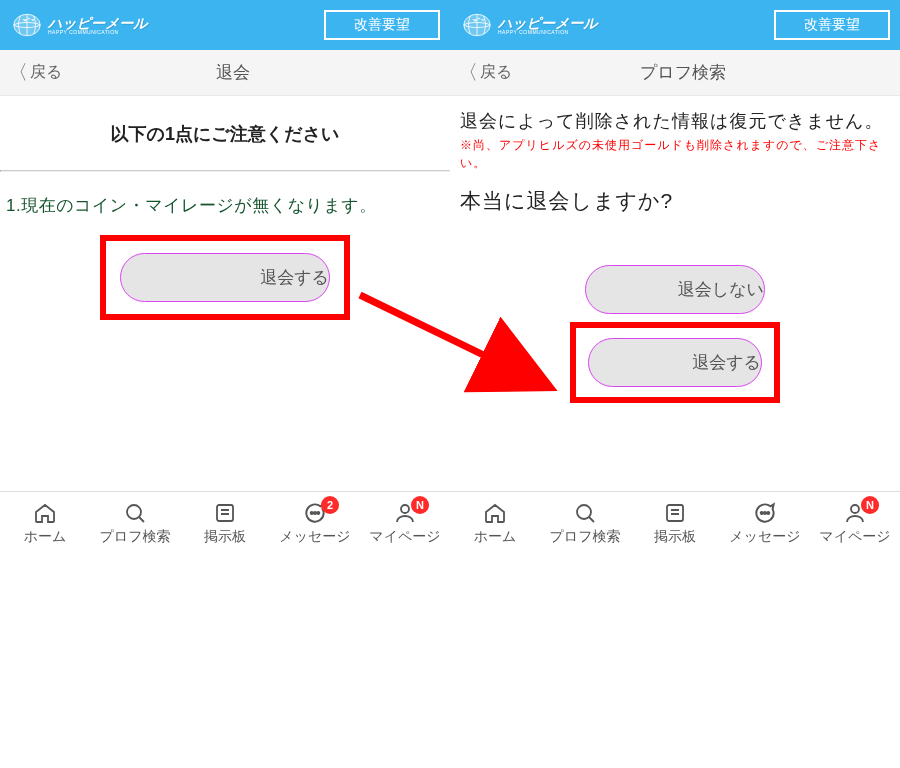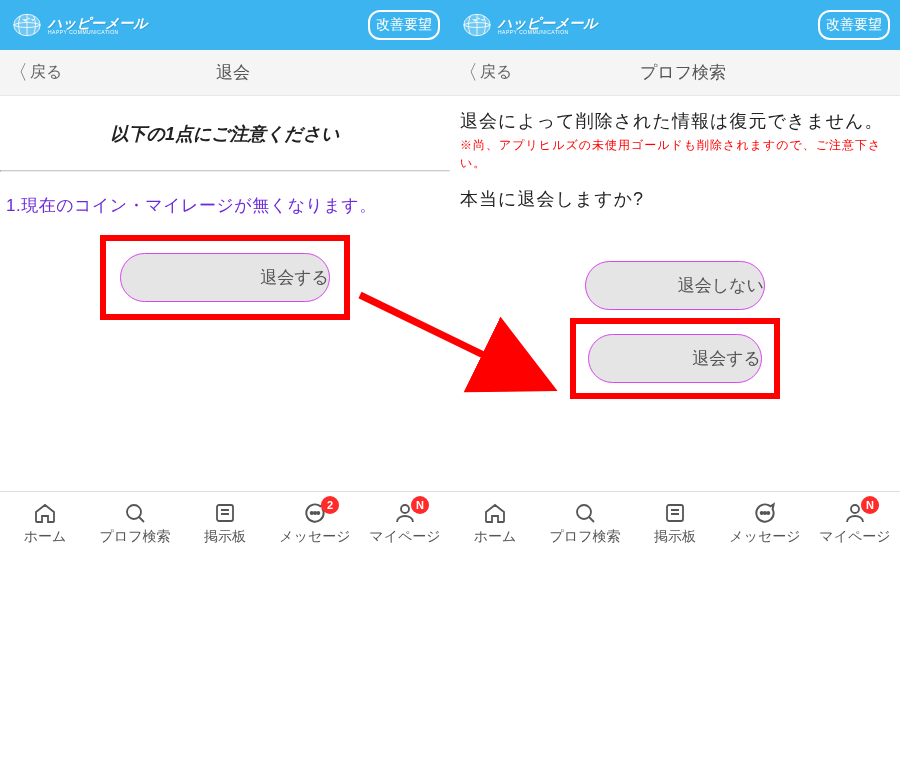--- a/index.html
+++ b/index.html
@@ -49,24 +49,24 @@
     color: #fff;
     font-size: 5px;
     letter-spacing: .5px;
     line-height: 1;
   }
   .globe {
     width: 34px; height: 28px;
   }
   .improve-btn {
     border: 2px solid #fff;
-    border-radius: 12px;
+    border-radius: 0;
     color: #fff;
     font-size: 14px;
-    padding: 4px 6px;
+    padding: 4px 28px;
     background: transparent;
   }
   .nav-bar {
     height: 46px;
     background: #f5f5f5;
     display: flex;
     align-items: center;
     position: relative;
     border-bottom: 1px solid #e8e8e8;
   }
@@ -93,29 +93,28 @@
     background: #fff;
     padding: 0;
     overflow: hidden;
   }
   .notice-title {
     text-align: center;
     font-weight: 700;
     font-size: 18px;
     color: #222;
     padding: 26px 10px 24px;
-    font-style: italic;
   }
   .divider {
     border-top: 1px solid #ccc;
     margin: 0;
   }
   .notice-item {
     font-size: 17px;
-    color: #6d28d9;
+    color: #14532d;
     padding: 22px 10px 0 6px;
     letter-spacing: .5px;
   }
   .pill-btn {
     display: block;
     margin: 0 auto;
     border: 1px solid #d946ef;
     border-radius: 999px;
     background: #e5e5e5;
     color: #555;
@@ -138,21 +137,21 @@
     letter-spacing: 1px;
   }
   .warn-text {
     color: #ff0000;
     font-size: 12px;
     padding: 0 10px;
     line-height: 1.55;
     letter-spacing: 1px;
   }
   .confirm-q {
-    font-size: 18px;
+    font-size: 21px;
     color: #222;
     padding: 14px 10px 0 10px;
     letter-spacing: 1px;
   }
   .btn-stack {
     margin-top: 50px;
     display: flex;
     flex-direction: column;
     align-items: center;
   }

